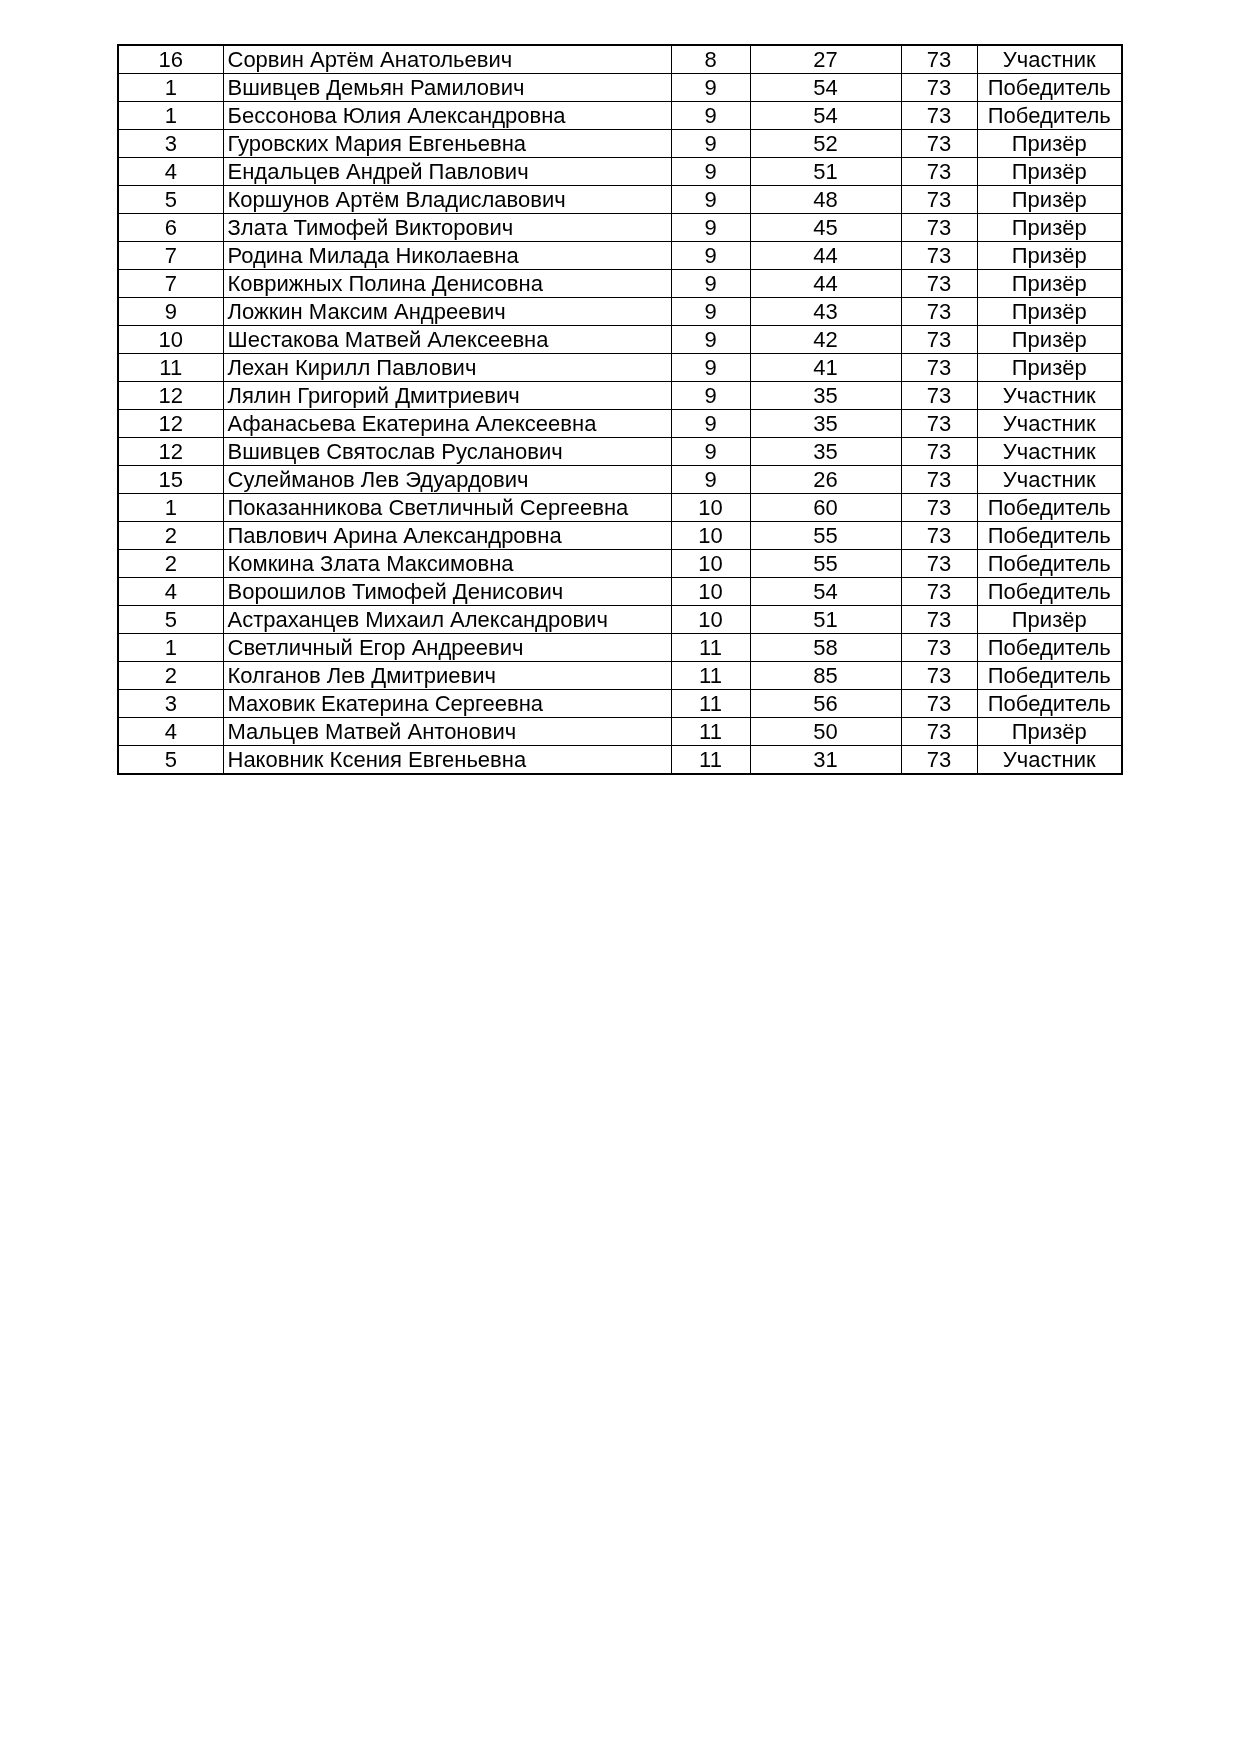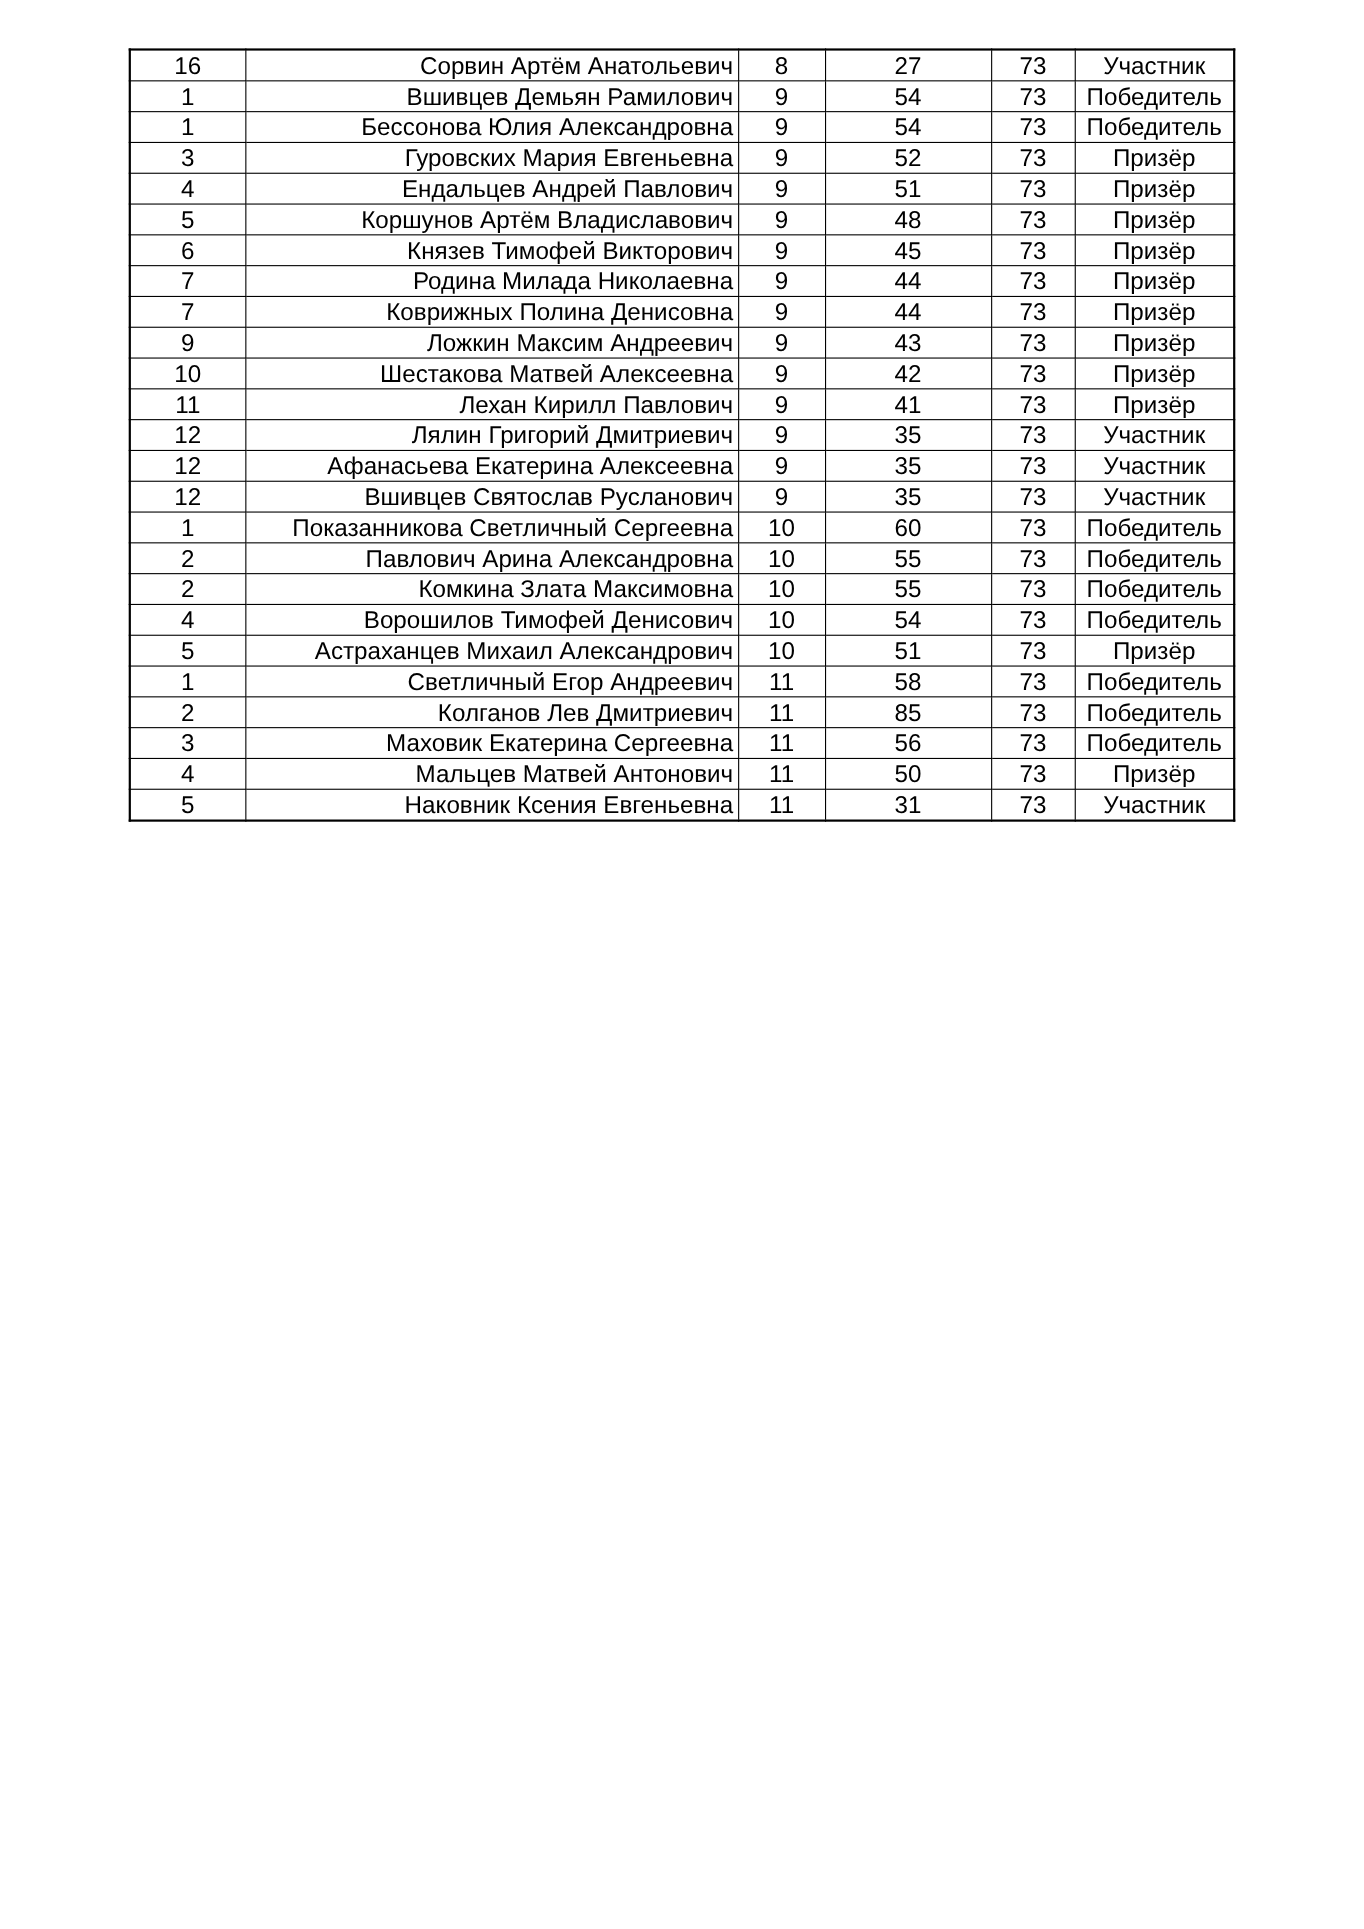--- a/index.html
+++ b/index.html
@@ -18,21 +18,21 @@
   }
   table.results td {
     border: 1.5px solid #000;
     height: 27px;
     padding: 0 4px;
     line-height: 27px;
     white-space: nowrap;
     overflow: hidden;
   }
   td.c { text-align: center; }
-  td.l { text-align: right; }
+  td.l { text-align: left; }
   col.place { width: 105px; }
   col.name { width: 448px; }
   col.grade { width: 79px; }
   col.score { width: 151px; }
   col.max { width: 76px; }
   col.status { width: 145px; }
 </style>
 </head>
 <body>
 
@@ -90,21 +90,21 @@
         <tr>
           <td class="c">5</td>
           <td class="l">Коршунов Артём Владиславович</td>
           <td class="c">9</td>
           <td class="c">48</td>
           <td class="c">73</td>
           <td class="c">Призёр</td>
         </tr>
         <tr>
           <td class="c">6</td>
-          <td class="l">Князев Тимофей Викторович</td>
+          <td class="l">Злата Тимофей Викторович</td>
           <td class="c">9</td>
           <td class="c">45</td>
           <td class="c">73</td>
           <td class="c">Призёр</td>
         </tr>
         <tr>
           <td class="c">7</td>
           <td class="l">Родина Милада Николаевна</td>
           <td class="c">9</td>
           <td class="c">44</td>
@@ -157,20 +157,28 @@
           <td class="c">9</td>
           <td class="c">35</td>
           <td class="c">73</td>
           <td class="c">Участник</td>
         </tr>
         <tr>
           <td class="c">12</td>
           <td class="l">Вшивцев Святослав Русланович</td>
           <td class="c">9</td>
           <td class="c">35</td>
+          <td class="c">73</td>
+          <td class="c">Участник</td>
+        </tr>
+        <tr>
+          <td class="c">15</td>
+          <td class="l">Сулейманов Лев Эдуардович</td>
+          <td class="c">9</td>
+          <td class="c">26</td>
           <td class="c">73</td>
           <td class="c">Участник</td>
         </tr>
         <tr>
           <td class="c">1</td>
           <td class="l">Показанникова Светличный Сергеевна</td>
           <td class="c">10</td>
           <td class="c">60</td>
           <td class="c">73</td>
           <td class="c">Победитель</td>

